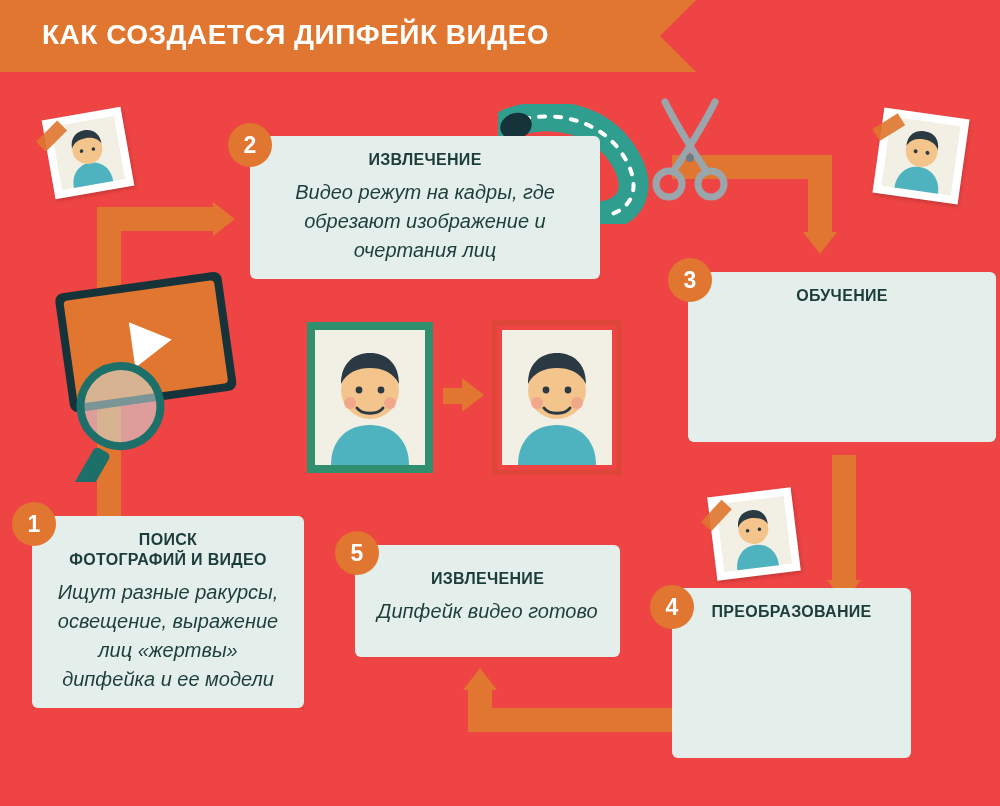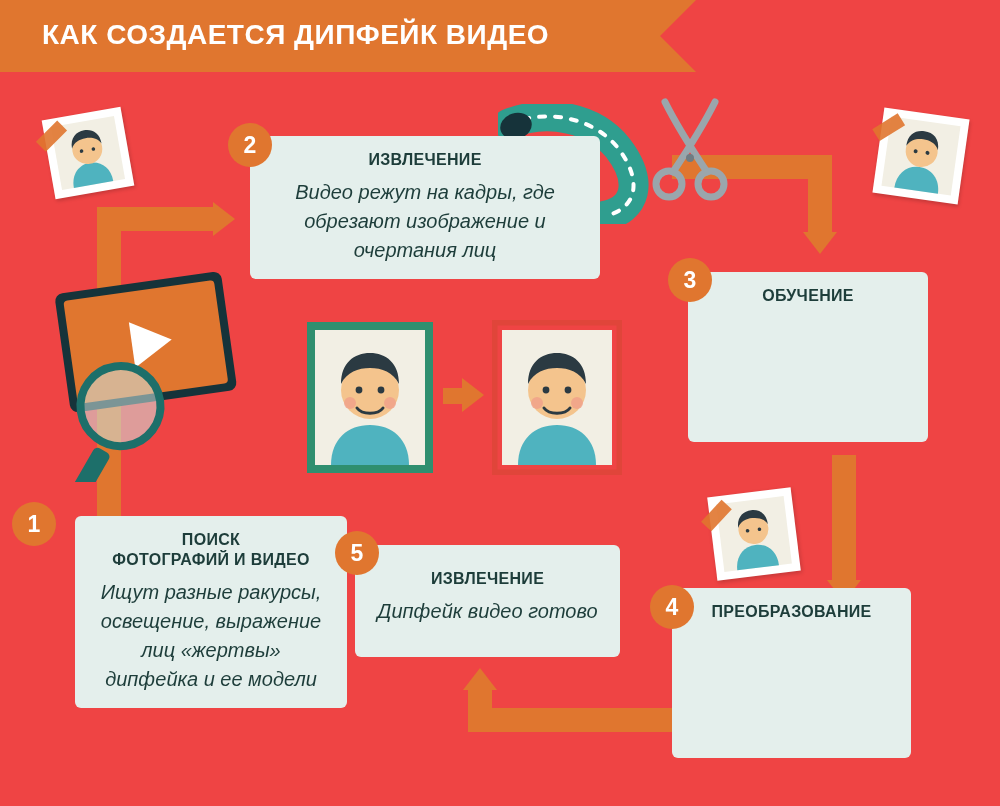--- a/index.html
+++ b/index.html
@@ -265,37 +265,37 @@
     </svg>
   </div>
 
   <div class="badge" style="left:228px; top:123px;">2</div>
   <div class="card" style="left:250px; top:136px; width:350px; min-height:132px;">
     <div class="card-title">ИЗВЛЕЧЕНИЕ</div>
     <div class="card-body">Видео режут на кадры, где обрезают изображение и очертания лиц</div>
   </div>
 
   <div class="badge" style="left:668px; top:258px;">3</div>
-  <div class="card" style="left:688px; top:272px; width:240px; min-height:170px;">
+  <div class="card" style="left:688px; top:272px; width:308px; min-height:170px;">
     <div class="card-title">ОБУЧЕНИЕ</div>
   </div>
 
   <div class="badge" style="left:650px; top:585px;">4</div>
   <div class="card" style="left:672px; top:588px; width:239px; min-height:170px;">
     <div class="card-title">ПРЕОБРАЗОВАНИЕ</div>
   </div>
 
   <div class="badge" style="left:335px; top:531px;">5</div>
   <div class="card" style="left:355px; top:545px; width:265px; min-height:112px; padding-top:24px;">
     <div class="card-title">ИЗВЛЕЧЕНИЕ</div>
     <div class="card-body">Дипфейк видео готово</div>
   </div>
 
   <div class="badge" style="left:12px; top:502px;">1</div>
-  <div class="card" style="left:32px; top:516px; width:272px; min-height:178px;margin-left:43px;">
+  <div class="card" style="left:32px; top:516px; width:272px; min-height:178px;">
     <div class="card-title">
       <span>ПОИСК</span><br>
       <span>ФОТОГРАФИЙ И ВИДЕО</span>
     </div>
     <div class="card-body">Ищут разные ракурсы, освещение, выражение лиц «жертвы» дипфейка и ее модели</div>
   </div>
 
 </div>
 
 </body></html>

